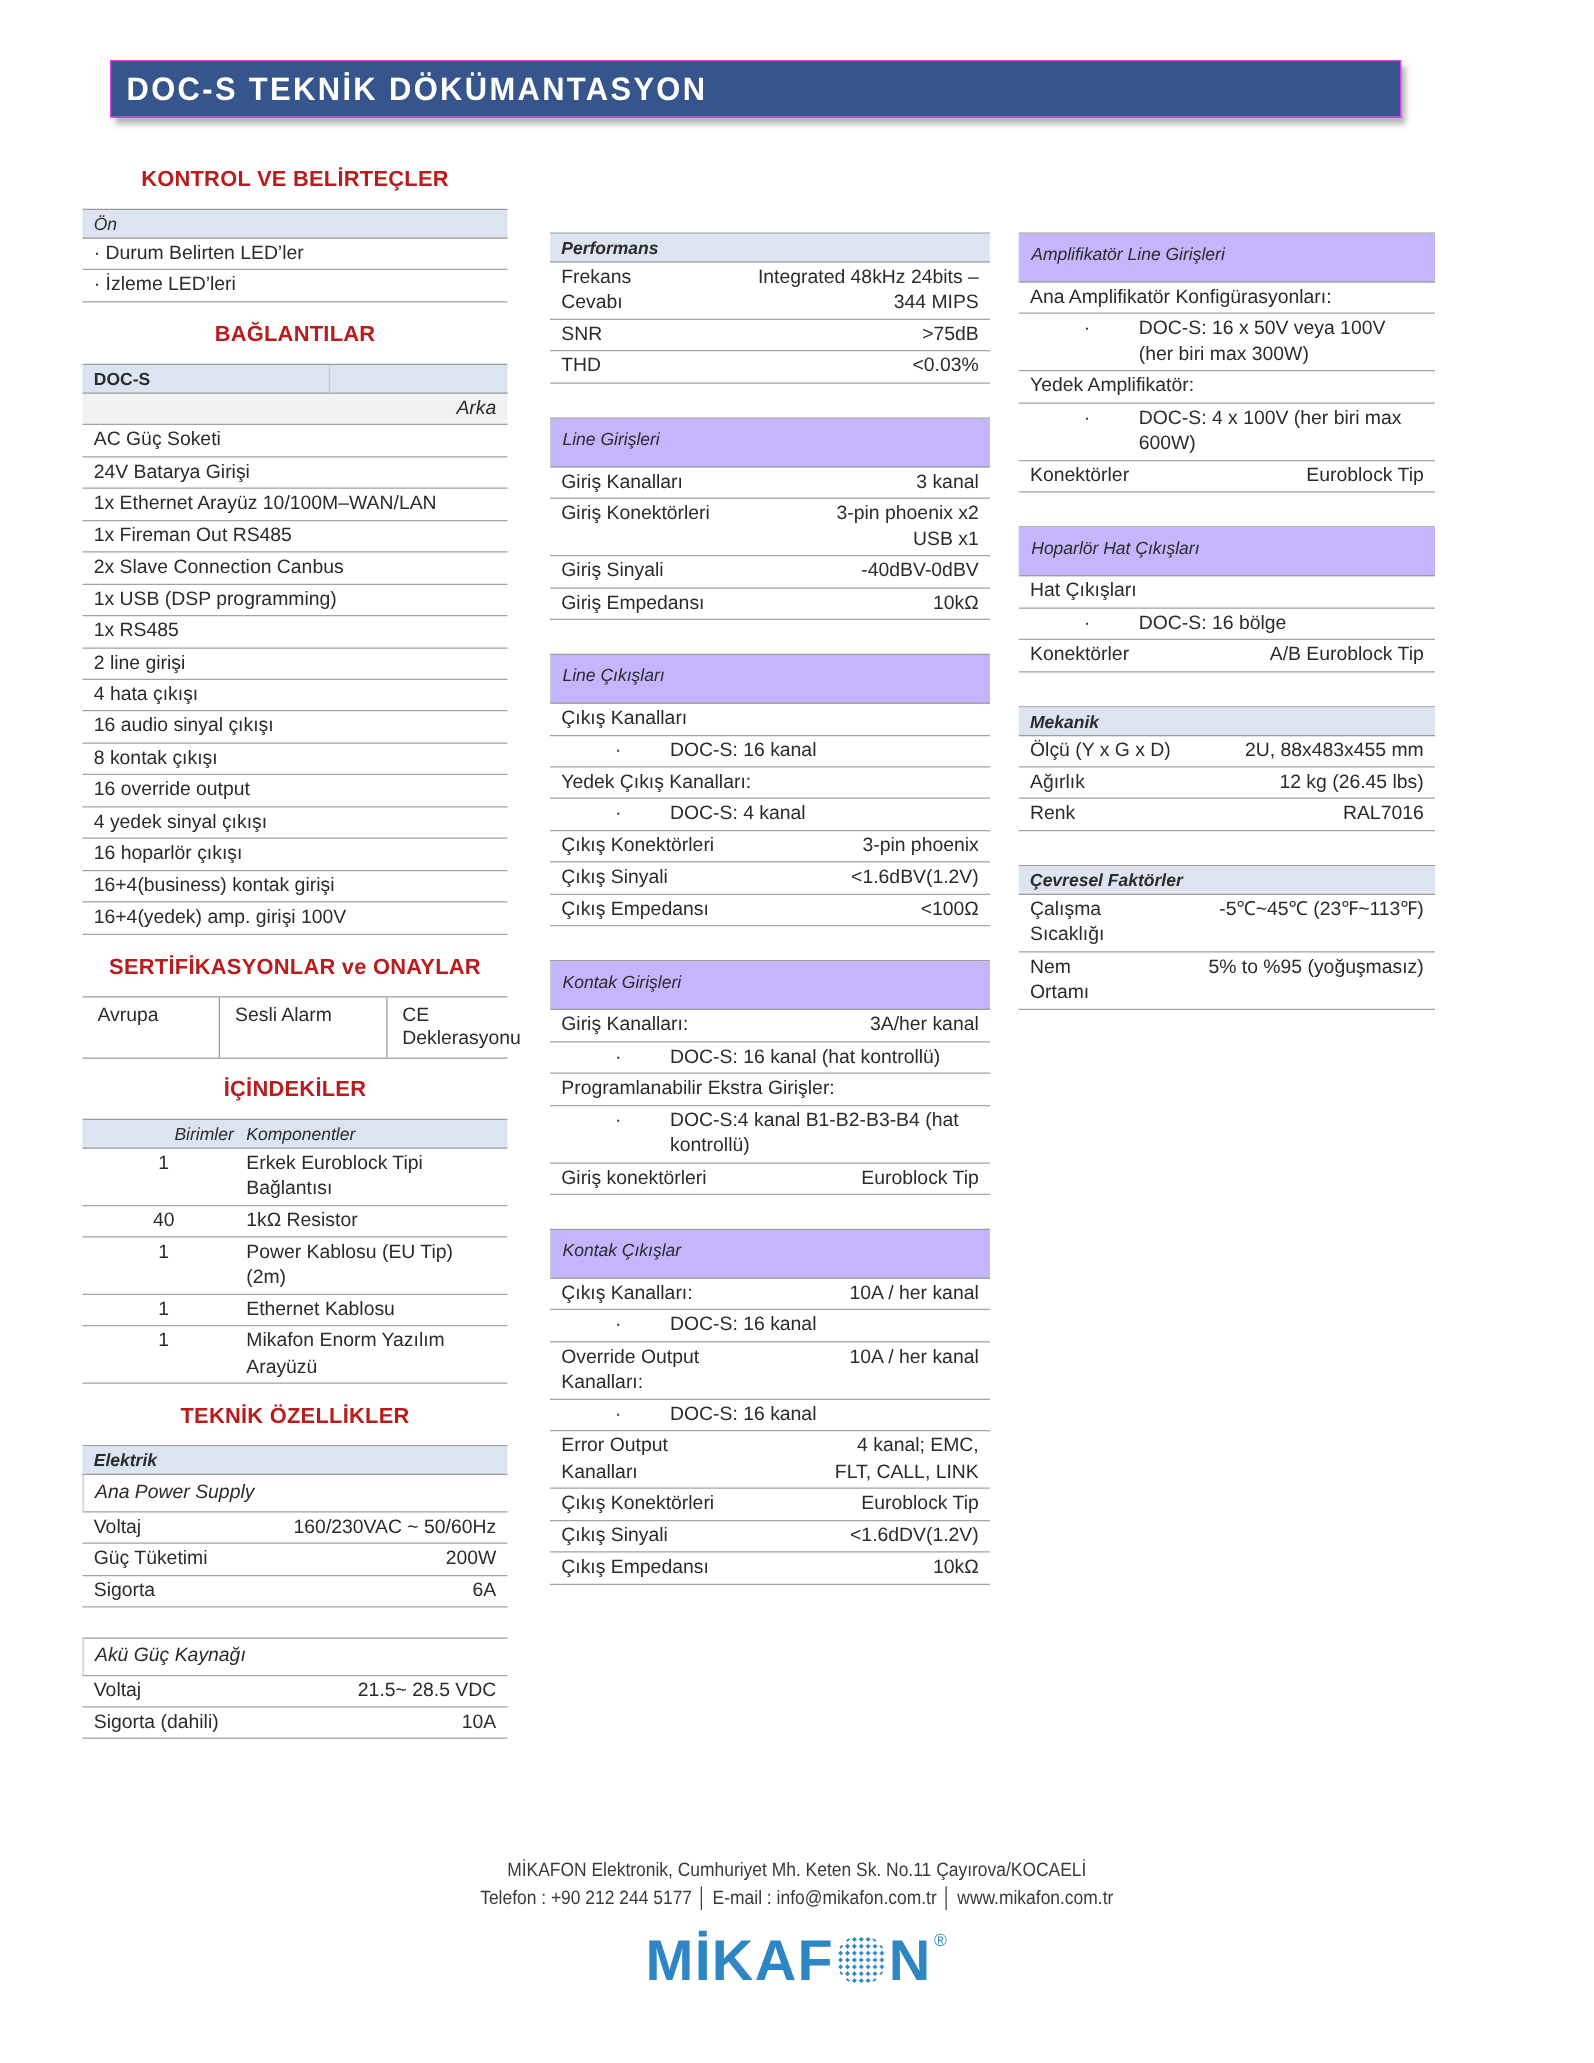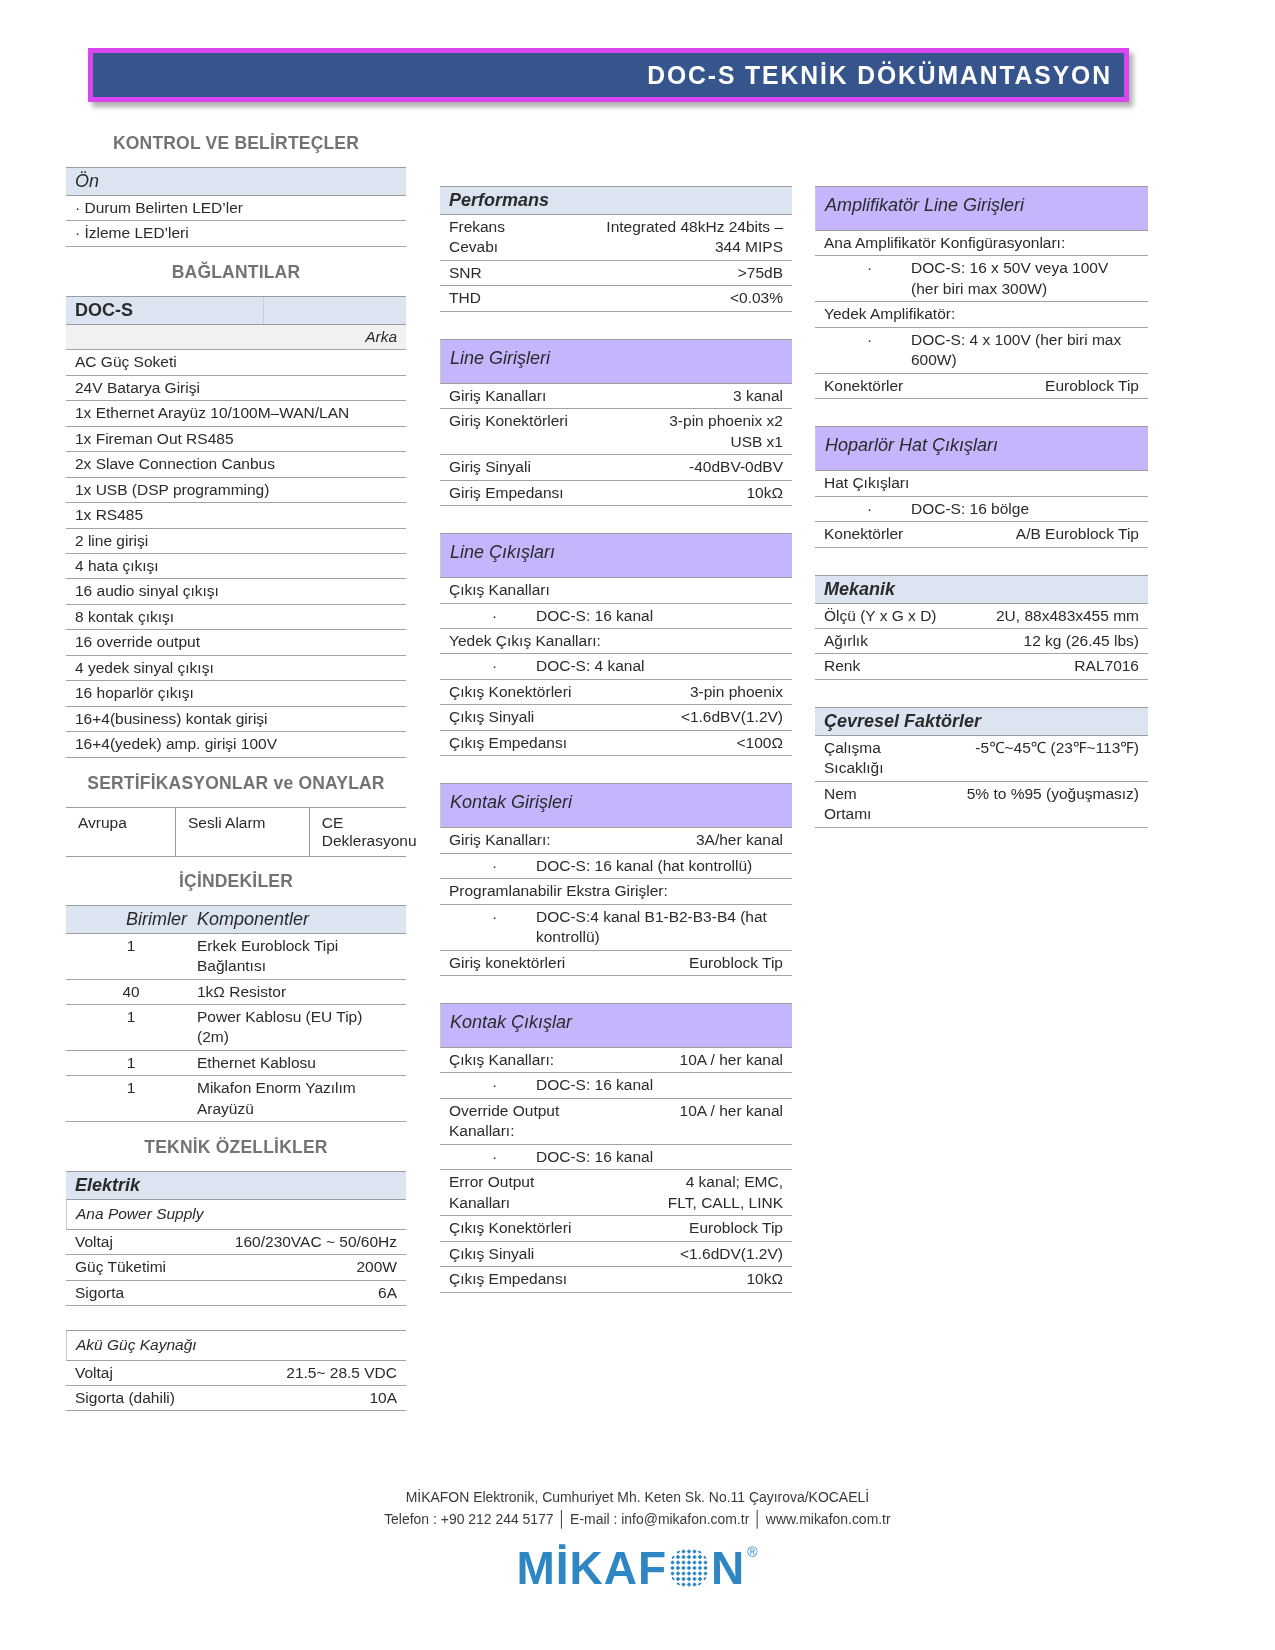--- a/index.html
+++ b/index.html
@@ -5,47 +5,47 @@
   html,body { margin:0; padding:0; background:#ffffff; }
   #page {
     position:relative; width:1275px; height:1650px; margin:0 auto;
     background:#ffffff; overflow:hidden;
     font-family:"Liberation Sans", sans-serif; color:#2b2b2b;
   }
 
   
   #titlebar {
     position:absolute; left:88px; top:48px; width:1031px; height:44px;
-    background:#36558d; border:5px solid #d946ef;
+    background:#36558d; border:1px solid #d946ef;
     box-shadow:4px 5px 5px rgba(110,110,110,0.55);
-    display:flex; align-items:center; justify-content:flex-end;
+    display:flex; align-items:center; justify-content:flex-start;
   }
   #titlebar .t {
     color:#ffffff; font-size:26px; font-weight:bold; letter-spacing:2px;
     display:inline-block; transform:scaleX(0.95); transform-origin:center;
   }
 
   
   .col { position:absolute; }
   #col-left  { left:66px;  top:133px; width:340px; }
   #col-mid   { left:440px; top:186px; width:352px; }
   #col-right { left:815px; top:186px; width:333px; }
 
   .h {
-    text-align:center; color:#737373; font-weight:bold; font-size:17.5px;
+    text-align:center; color:#b91c1c; font-weight:bold; font-size:17.5px;
     margin:14px 0 13px; letter-spacing:0.2px;
   }
   .h.first { margin-top:0; }
 
   
   .tbl { border-top:1px solid #9c9c9c; margin-bottom:15px; }
   #col-mid .tbl, #col-right .tbl { margin-bottom:27px; }
 
   .thead {
-    padding:3px 9px; border-bottom:1px solid #9c9c9c; font-size:18px;
+    padding:3px 9px; border-bottom:1px solid #9c9c9c; font-size:14px;
   }
   .thead.blue { background:#dce4f1; }
   .thead.gray { background:#c4b5fd; font-style:italic; padding:8px 9px 14px; border-left:1px solid #c9c9c9; }
   .thead.it   { font-style:italic; }
   .thead.bold { font-weight:bold; }
   .thead.docs { position:relative; font-weight:bold; background:#dce4f1; }
   .thead.docs::after {
     content:""; position:absolute; left:58%; top:0; bottom:0; width:1px; background:#c4cede;
   }
 

